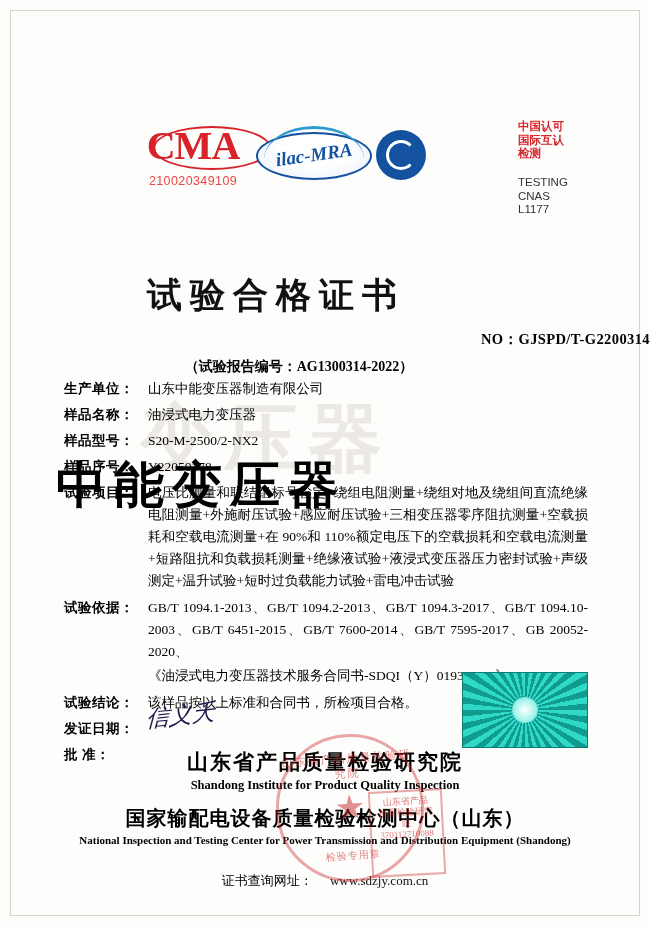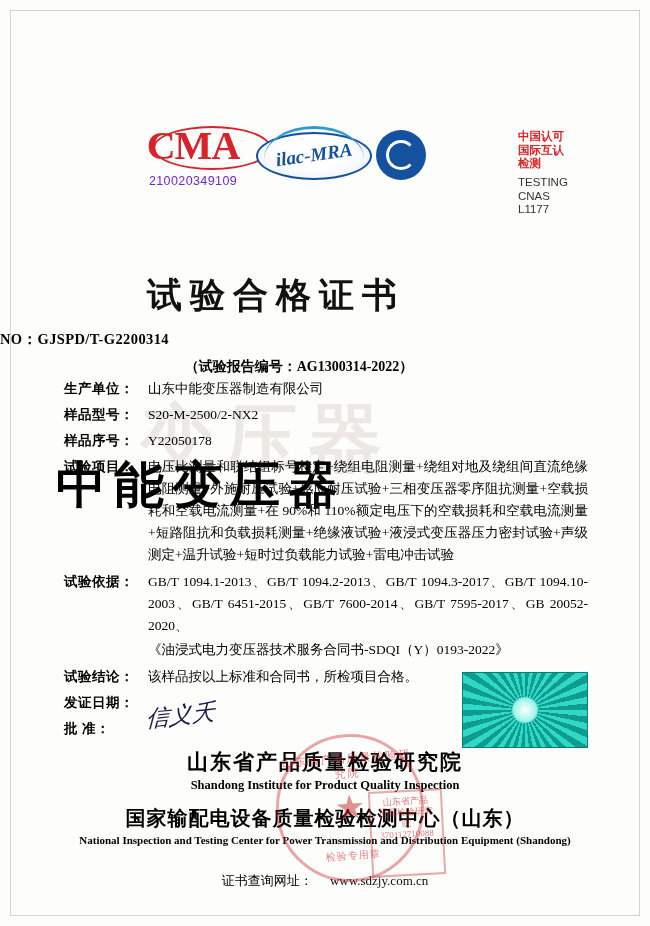--- a/index.html
+++ b/index.html
@@ -62,21 +62,21 @@
     top: 2px;
     width: 118px;
     height: 44px;
     border: 2.5px solid #d8232a;
     border-radius: 50%;
     box-sizing: border-box;
   }
   .cma-number {
     margin-top: 6px;
     font-size: 12.5px;
-    color: #6d28d9;
+    color: #ef4444;
     font-family: "Liberation Sans", sans-serif;
     letter-spacing: 0.4px;
   }
 
   .ilac-block {
     position: absolute;
     left: 256px;
     top: 6px;
     width: 118px;
     height: 74px;
@@ -156,21 +156,20 @@
   }
   .cnas-cn {
     position: absolute;
     left: 142px;
     top: 2px;
     font-size: 11.5px;
     line-height: 13.5px;
     color: #d8232a;
     font-family: "Liberation Sans", sans-serif;
     font-weight: bold;
-    margin-top: 10px;
   }
   .cnas-en {
     position: absolute;
     left: 142px;
     top: 58px;
     font-size: 11.5px;
     line-height: 13.5px;
     color: #333;
     font-family: "Liberation Sans", sans-serif;
   }
@@ -186,21 +185,21 @@
     font-weight: bold;
     letter-spacing: 8px;
     font-family: "Liberation Serif", serif;
     color: #111;
   }
   .doc-no {
     position: absolute;
     top: 330px;
     left: 0;
     width: 650px;
-    text-align: left;
+    text-align: right;
     font-size: 14.5px;
     font-weight: bold;
     letter-spacing: 0.4px;
   }
   .doc-report-no {
     position: absolute;
     top: 358px;
     left: 0;
     width: 598px;
     text-align: center;
@@ -470,20 +469,24 @@
   <div class="watermark">变压器</div>
   <div class="watermark2">中能变压器</div>
 
   <div class="fields">
 
     <div class="field-row">
       <div class="field-label">生产单位：</div>
       <div class="field-value">山东中能变压器制造有限公司</div>
     </div>
 
+    <div class="field-row">
+      <div class="field-label">样品名称：</div>
+      <div class="field-value">油浸式电力变压器</div>
+    </div>
 
     <div class="field-row">
       <div class="field-label">样品型号：</div>
       <div class="field-value">S20-M-2500/2-NX2</div>
     </div>
 
     <div class="field-row">
       <div class="field-label">样品序号：</div>
       <div class="field-value">Y22050178</div>
     </div>

